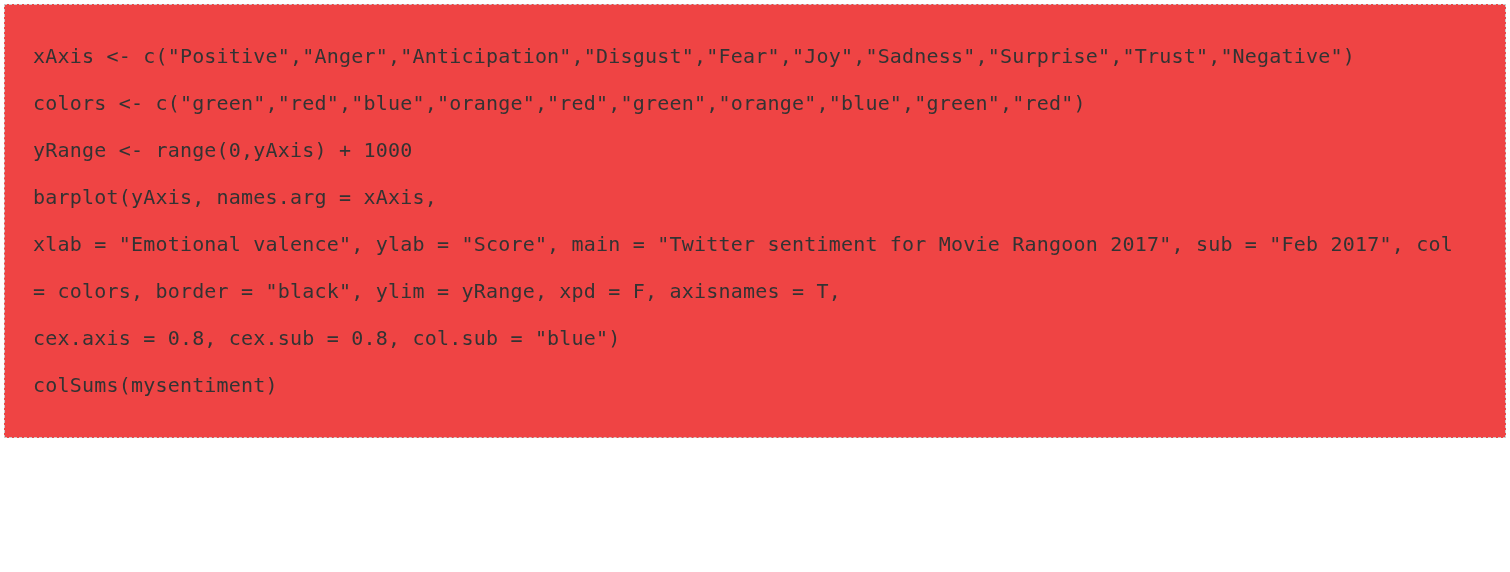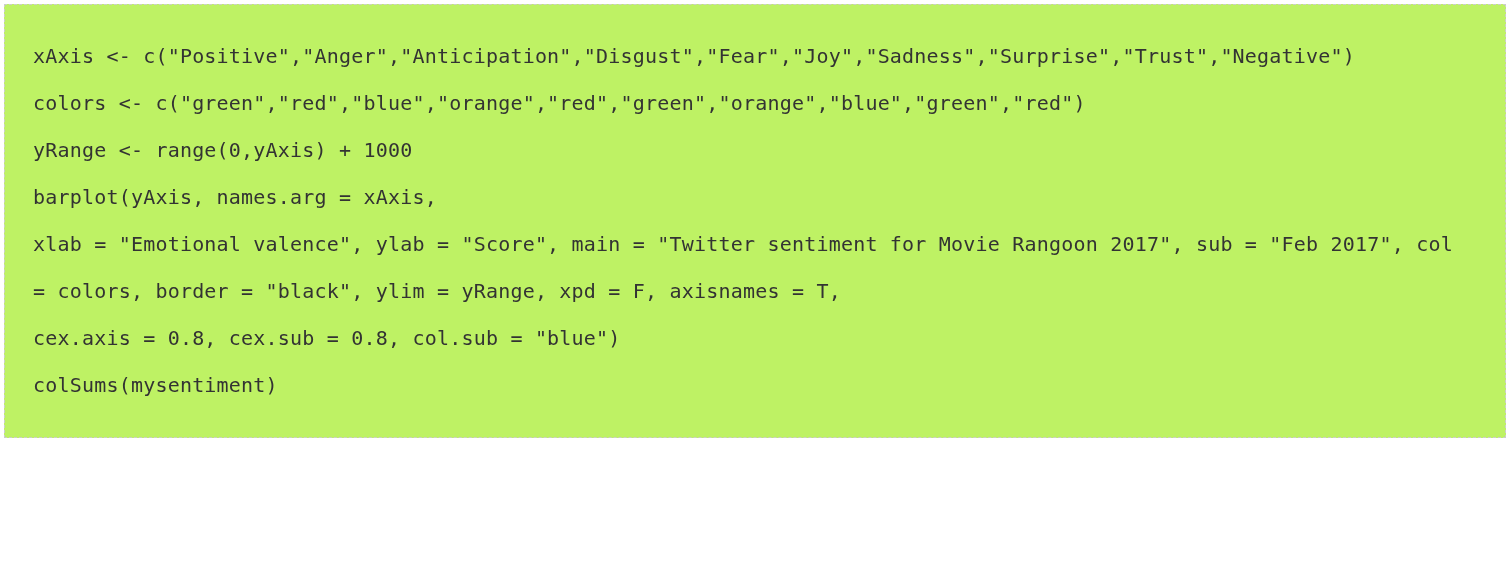--- a/index.html
+++ b/index.html
@@ -9,21 +9,21 @@
     }
     body {
       background: #ffffff;
       font-family: "SFMono-Regular", Consolas, "Liberation Mono", Menlo, Courier, monospace;
       width: 1510px;
       height: 572px;
       padding: 0;
     }
     .code-block {
       border: 1px dashed #cccccc;
-      background: #bef264;
+      background: #ef4444;
       padding: 28px 28px 28px 28px;
       margin: 4px;
       line-height: 2.35;
       font-size: 20px;
       color: #333333;
       letter-spacing: 0.2px;
       white-space: pre-wrap;
       word-break: break-all;
       overflow: hidden;
     }

